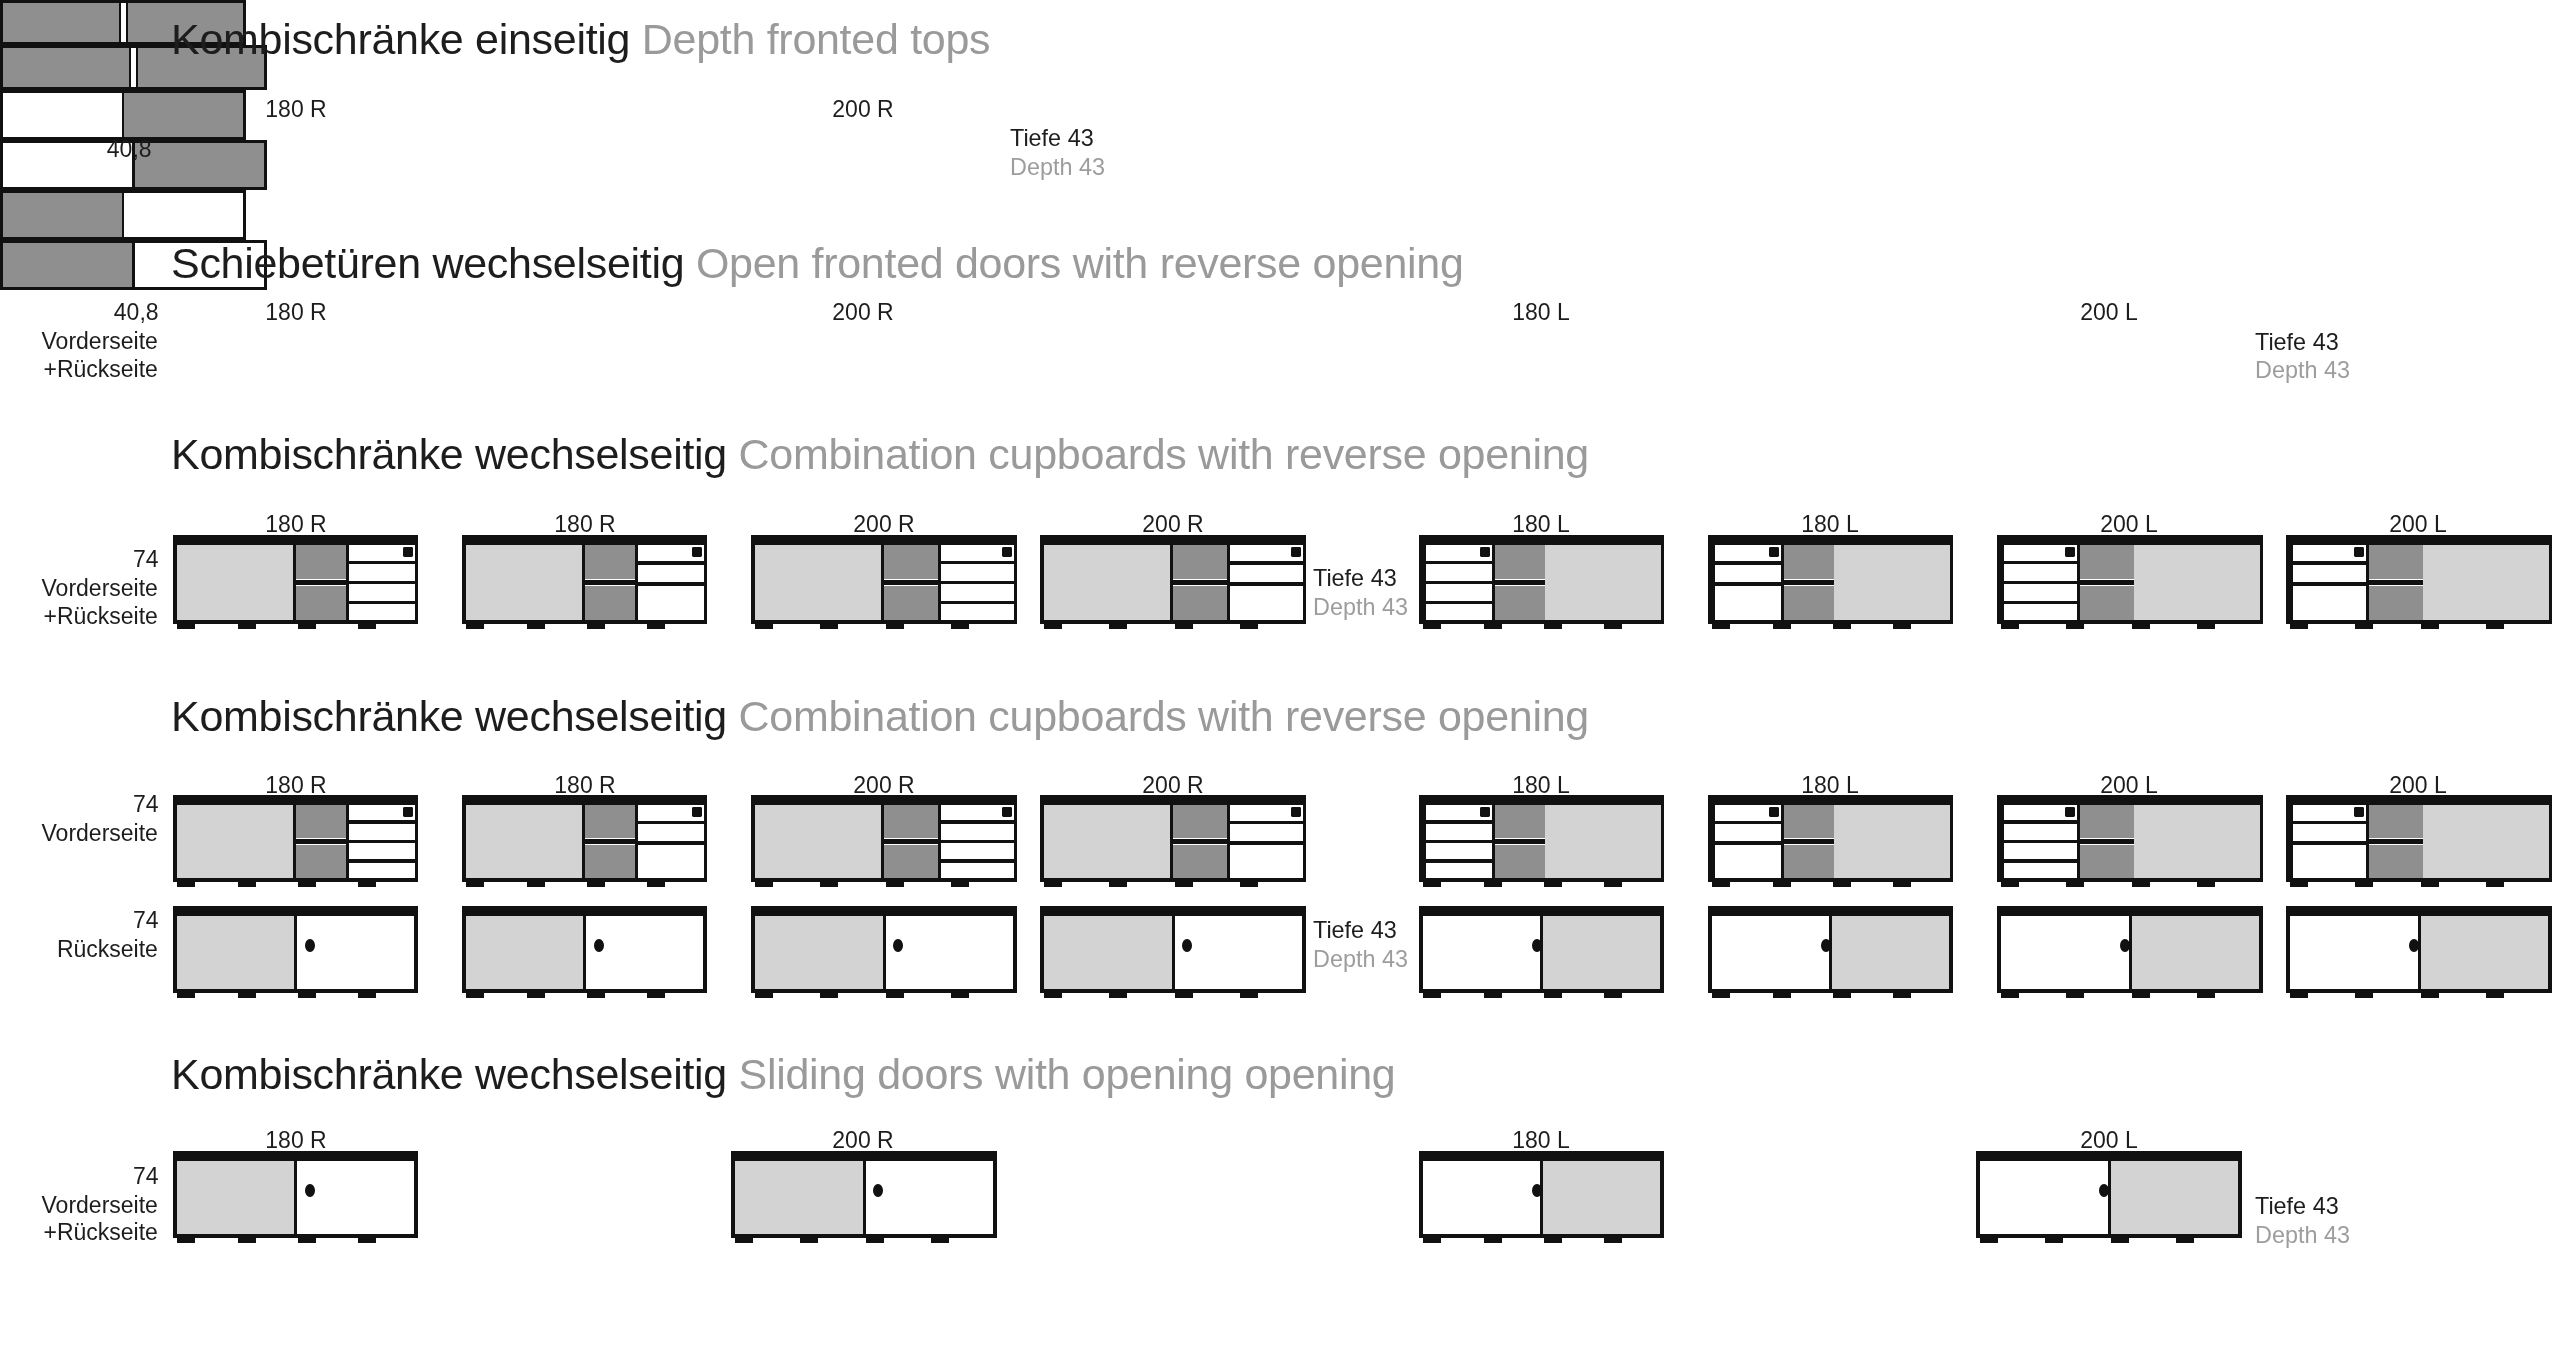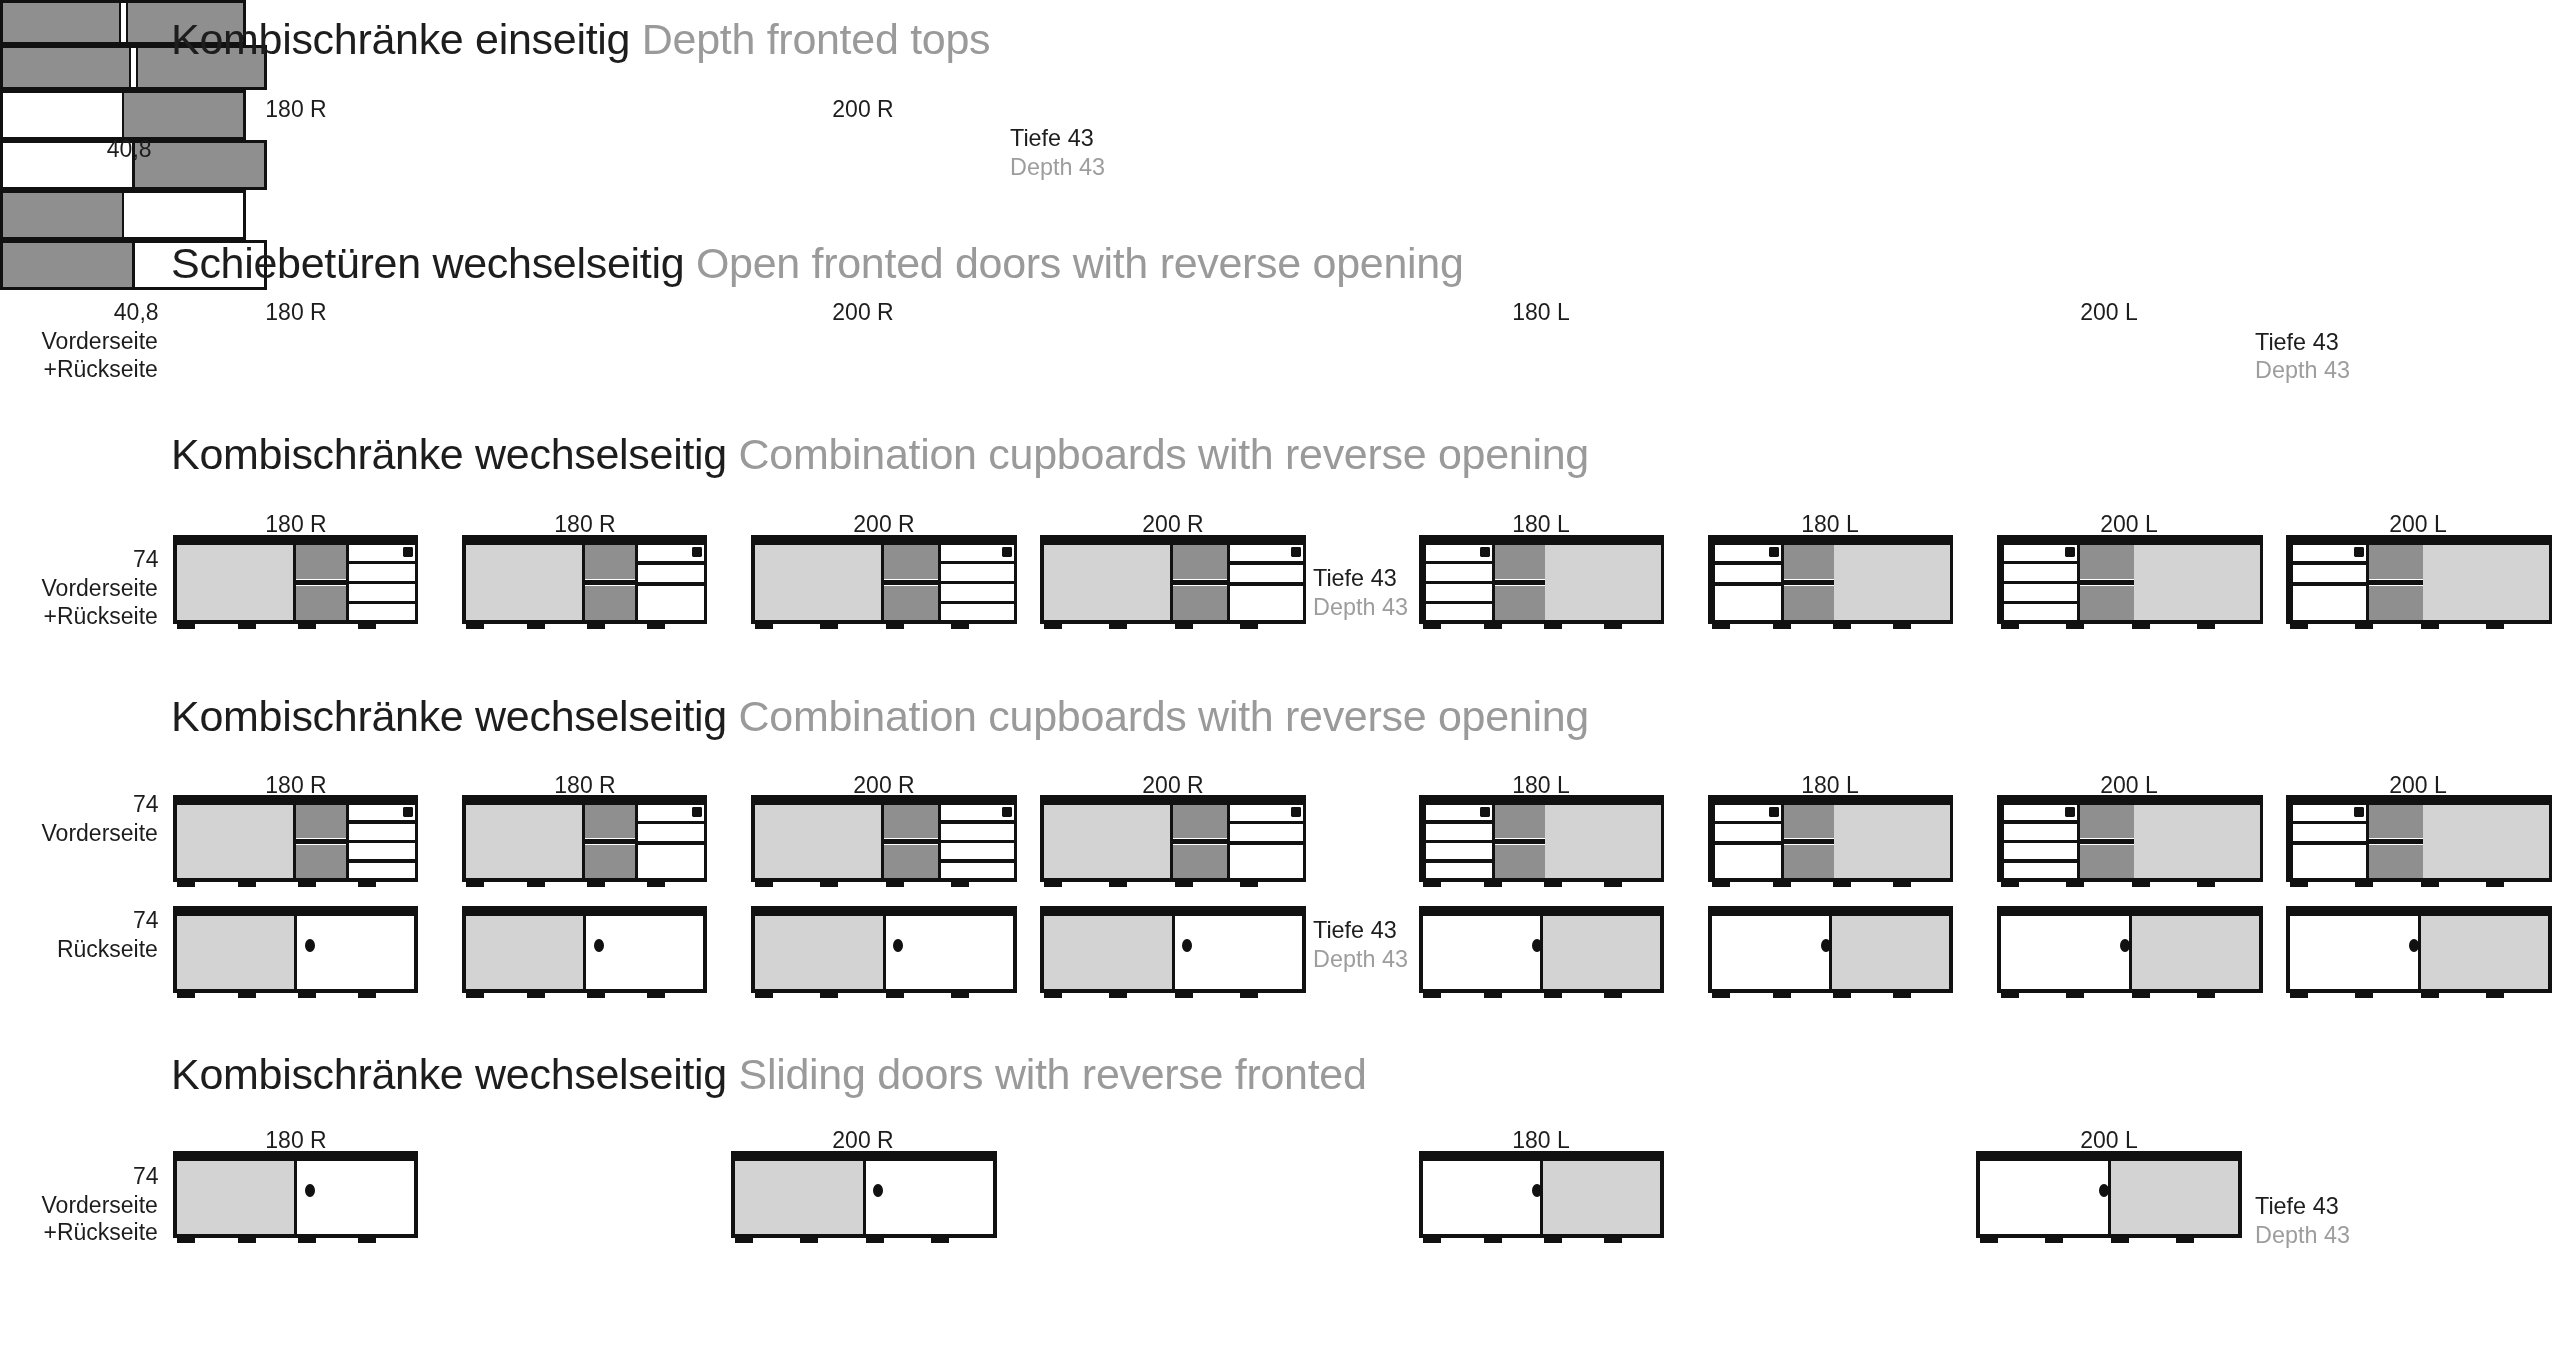--- a/index.html
+++ b/index.html
@@ -833,21 +833,21 @@
         <i style="left:200px"></i>
       </div>
           </div>
   </div>
 
 <div class="depth-de" style="left:1313px;top:916px;">Tiefe 43</div>
 <div class="depth-en" style="left:1313px;top:945px;">Depth 43</div>
 
 <div class="sec-title" style="left:171px;top:1053px;">
   <span class="de">Kombischränke wechselseitig</span>
-  <span class="en">Sliding doors with reverse fronted</span>
+  <span class="en">Sliding doors with opening opening</span>
 </div>
 
 <div class="cap r" style="left:20.6px;top:1163px;width:138px;">74</div>
 <div class="cap r" style="left:6.9px;top:1192px;width:151px;">Vorderseite</div>
 <div class="cap r" style="left:6.9px;top:1219px;width:151px;">+Rückseite</div>
 
 <div id="s5-codes">
     <div class="cap c" style="left:172px;top:1127px;width:248px">180 R</div>
     <div class="cap c" style="left:729px;top:1127px;width:268px">200 R</div>
     <div class="cap c" style="left:1417px;top:1127px;width:248px">180 L</div>

